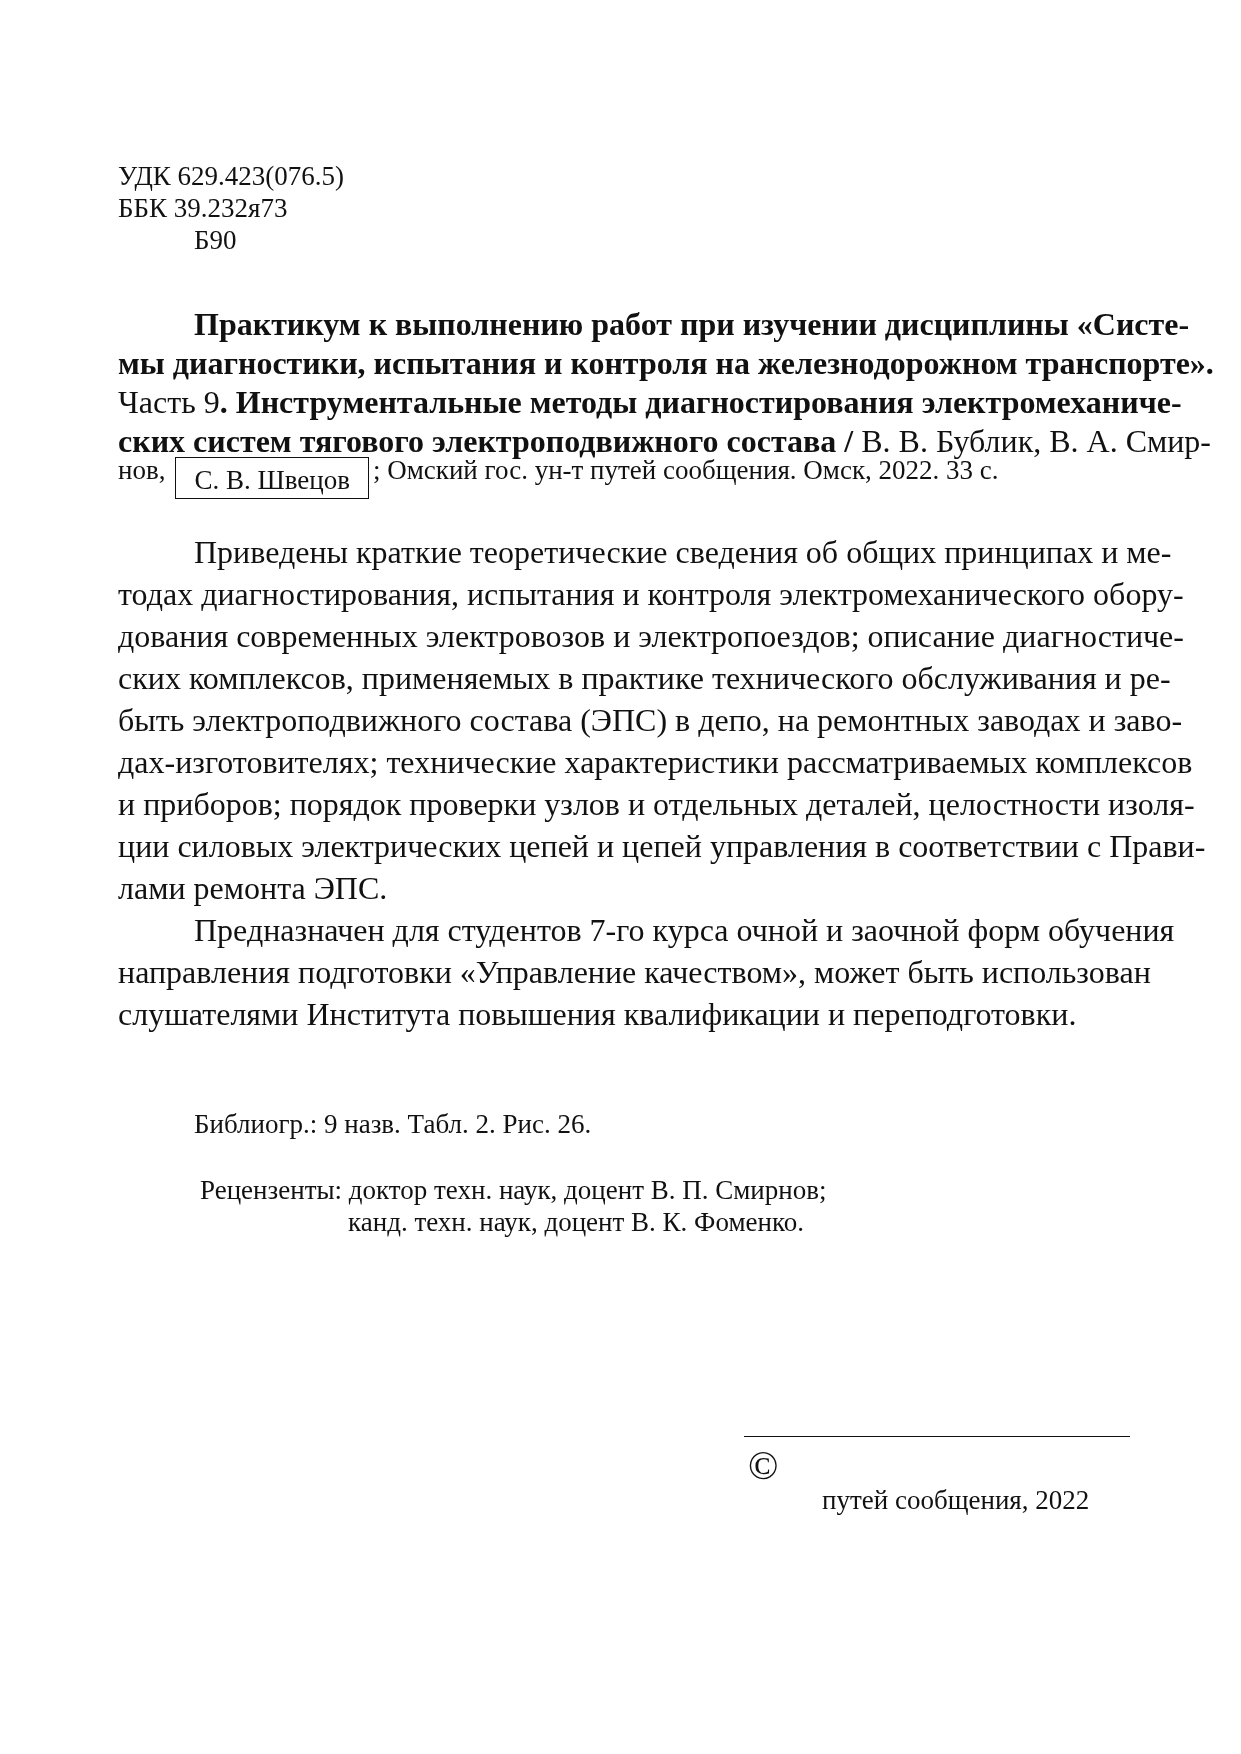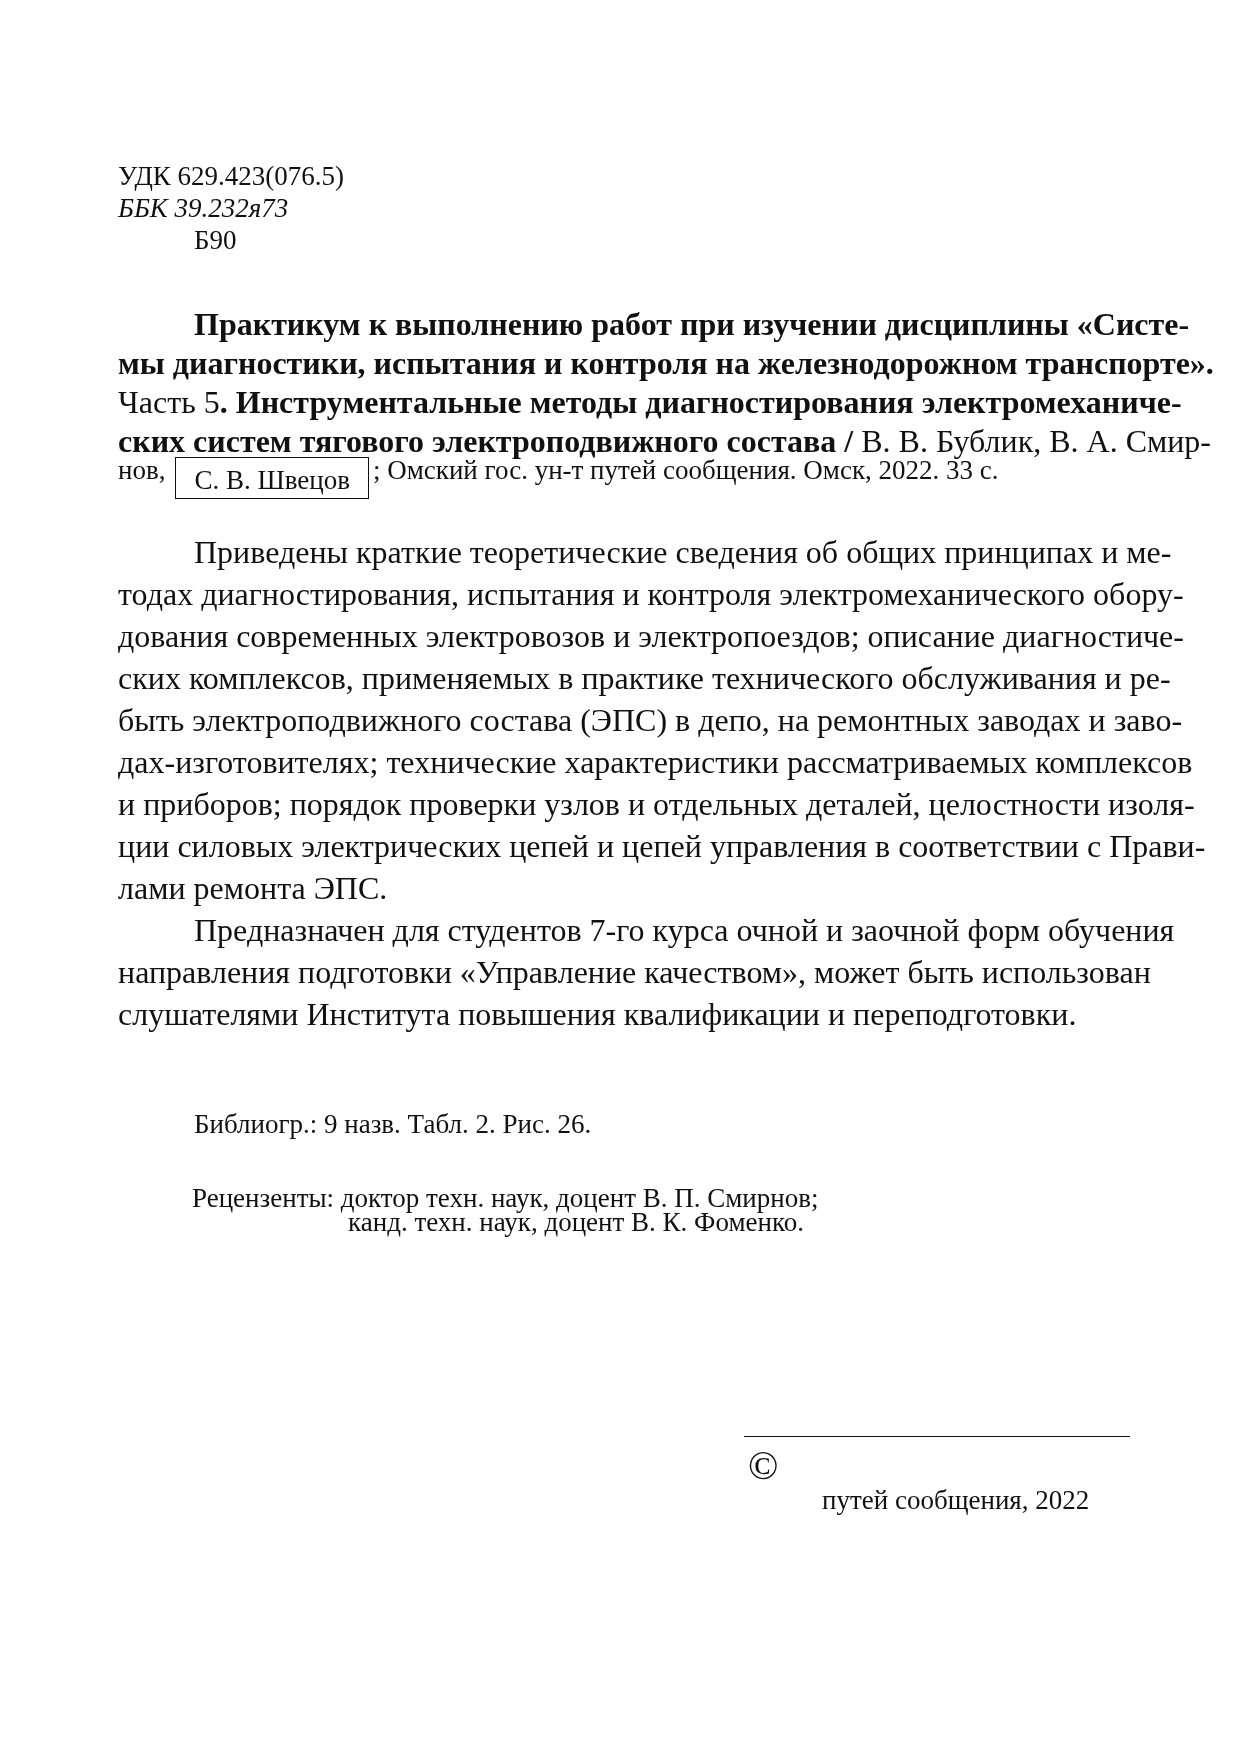--- a/index.html
+++ b/index.html
@@ -16,44 +16,44 @@
          line-height:44px; vertical-align:-10px; margin:0 4px 0 10px; }
   .rule { position:absolute; left:744px; top:1436px; width:386px; height:0; border-top:1.6px solid #111; }
   .copy { position:absolute; left:748px; top:1446px; font-size:40px; line-height:40px; }
 </style>
 </head>
 <body>
 
 <div class="page">
 
   <div class="abs" style="left:118px; top:160px;">УДК 629.423(076.5)</div>
-  <div class="abs" style="left:118px; top:192px;font-style:italic;">ББК 39.232я73</div>
+  <div class="abs" style="left:118px; top:192px;">ББК 39.232я73</div>
   <div class="abs" style="left:194px; top:224px;">Б90</div>
 
   <div class="jline ind bold" style="top:308px;">Практикум к выполнению работ при  изучении дисциплины «Систе-</div>
   <div class="jline bold" style="top:347px;">мы диагностики, испытания и контроля на железнодорожном транспорте».</div>
-  <div class="jline" style="top:386px;"><span>Часть 5</span><span class="bold">. Инструментальные методы диагностирования электромеханиче-</span></div>
+  <div class="jline" style="top:386px;"><span>Часть 9</span><span class="bold">. Инструментальные методы диагностирования электромеханиче-</span></div>
   <div class="jline" style="top:425px;"><span class="bold">ских систем тягового электроподвижного состава /</span><span> В. В. Бублик, В. А. Смир-</span></div>
   <div class="abs" style="left:118px; top:454px;"><span>нов,</span><span class="box">С. В. Швецов</span><span>; Омский гос. ун-т путей сообщения. Омск, 2022. 33 с.</span></div>
 
   <div class="jline ind" style="top:536px;">Приведены краткие теоретические сведения об общих принципах  и ме-</div>
   <div class="jline" style="top:578px;">тодах диагностирования, испытания и контроля электромеханического обору-</div>
   <div class="jline" style="top:620px;">дования современных электровозов и электропоездов; описание диагностиче-</div>
   <div class="jline" style="top:662px;">ских комплексов, применяемых  в практике технического обслуживания и ре-</div>
   <div class="jline" style="top:704px;">быть электроподвижного состава (ЭПС) в депо, на ремонтных заводах и заво-</div>
   <div class="jline" style="top:746px;">дах-изготовителях; технические характеристики рассматриваемых комплексов</div>
   <div class="jline" style="top:788px;">и приборов; порядок проверки узлов и отдельных деталей, целостности изоля-</div>
   <div class="jline" style="top:830px;">ции  силовых электрических цепей и цепей управления в соответствии с Прави-</div>
   <div class="jline last" style="top:872px;">лами ремонта ЭПС.</div>
 
   <div class="jline ind" style="top:914px;">Предназначен для студентов 7-го курса очной и заочной форм обучения</div>
   <div class="jline" style="top:956px;">направления подготовки «Управление качеством», может быть использован</div>
   <div class="jline last" style="top:998px;">слушателями Института повышения квалификации и переподготовки.</div>
 
   <div class="abs" style="left:194px; top:1108px;">Библиогр.: 9 назв. Табл. 2. Рис. 26.</div>
-  <div class="abs" style="left:192px; top:1174px;margin-top:8px;"><span>Рецензенты:</span> <span>доктор техн. наук, доцент В. П. Смирнов;</span></div>
+  <div class="abs" style="left:200px; top:1174px;"><span>Рецензенты:</span> <span>доктор техн. наук, доцент В. П. Смирнов;</span></div>
   <div class="abs" style="left:348px; top:1206px;">канд. техн. наук, доцент В. К. Фоменко.</div>
 
   <div class="rule"></div>
   <div class="copy">©</div>
   <div class="abs" style="left:822px; top:1484px;">путей сообщения, 2022</div>
 
 </div>
 
 </body></html>

